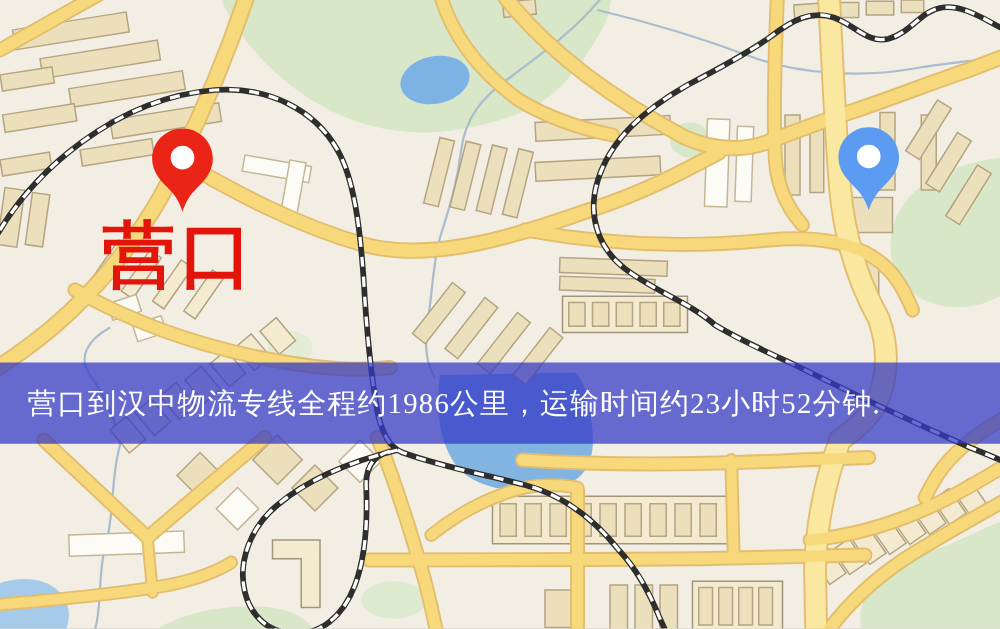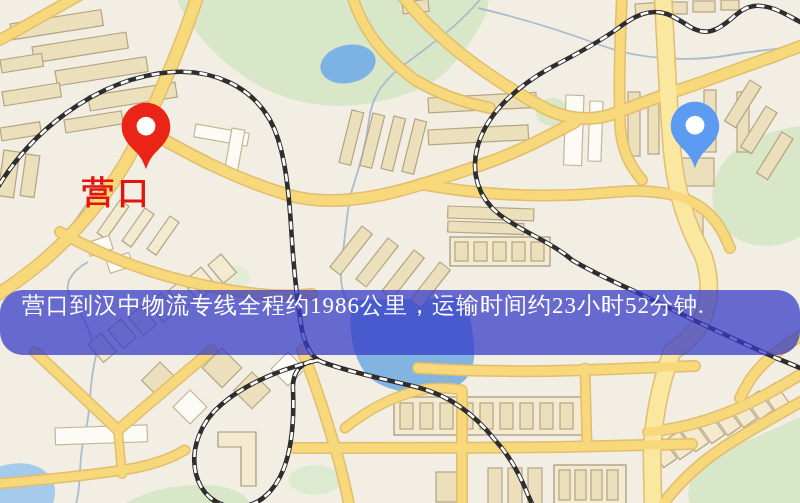--- a/index.html
+++ b/index.html
@@ -1,27 +1,27 @@
 <!DOCTYPE html>
 <html><head>
 <meta charset="utf-8">
 <style>
   html,body{margin:0;padding:0;background:#888;}
   #screen{position:relative;width:800px;height:503px;overflow:hidden;
           font-family:"Liberation Sans","DejaVu Sans",sans-serif;background:#f2eee4;}
   #map-svg{position:absolute;left:0;top:0;}
   .place-label{position:absolute;font-weight:700;letter-spacing:4px;
                font-family:"Liberation Serif","DejaVu Serif",serif;line-height:1;}
-  #origin-label{left:82px;top:176px;font-size:32px;color:#e3150b;}
+  #origin-label{left:82px;top:176px;font-size:58px;color:#e3150b;}
   #dest-label{left:637px;top:176px;font-size:46px;color:#201ad8;font-weight:500;}
   .pin{position:absolute;}
   #origin-pin{left:119px;top:100px;}
   #dest-pin{left:668px;top:100px;}
   #info-banner{position:absolute;left:0;top:290px;width:800px;height:65px;
-               background:rgba(53,58,199,0.74);display:flex;align-items:flex-start;border-radius:23px;}
+               background:rgba(53,58,199,0.74);display:flex;align-items:center;}
   #info-banner .txt{color:#fff;font-size:23px;padding-left:22px;letter-spacing:1px;
                     white-space:nowrap;font-family:"Liberation Serif","DejaVu Serif",serif;}
 </style>
 </head>
 <body>
 
 <div id="screen">
 
   <svg id="map-svg" width="800" height="503" viewBox="0 0 800 503">
 

